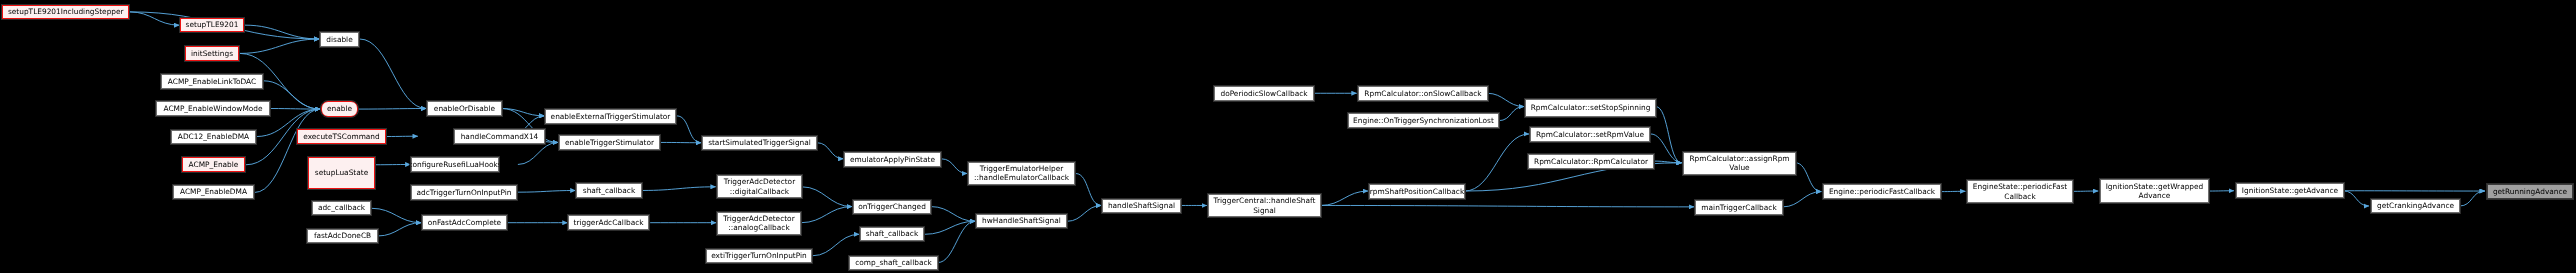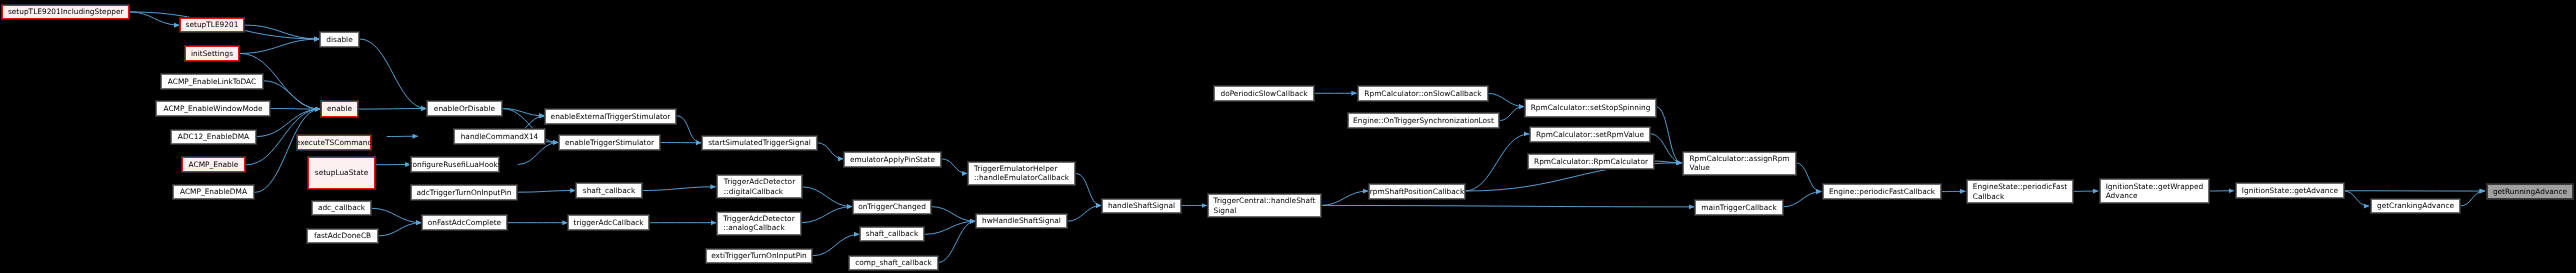--- a/index.html
+++ b/index.html
@@ -21,21 +21,21 @@
     width: 2576px;
     height: 273px;
     pointer-events: none;
   }
   .node {
     position: absolute;
     box-sizing: border-box;
     display: flex;
     align-items: center;
     justify-content: center;
-    text-align: left;
+    text-align: center;
     font-size: 7.4px;
     line-height: 1.25;
     color: #000000;
     background: #ffffff;
     border: 0.6px solid #6e6e6e;
     white-space: pre-line;
     cursor: pointer;
     padding: 0 1.7px;
     outline: 0.6px solid #2c2c2c;
     outline-offset: 0.6px;
@@ -119,22 +119,22 @@
     </svg>
 <div class="node red" title="setupTLE9201IncludingStepper" style="left: 2.3px; top: 5.1px; width: 127px; height: 13.6px;">setupTLE9201IncludingStepper</div>
     <div class="node red" title="setupTLE9201" style="left: 180px; top: 17.5px; width: 64px; height: 14px;">setupTLE9201</div>
     <div class="node red" title="initSettings" style="left: 185px; top: 46px; width: 54px; height: 15.3px;">initSettings</div>
     <div class="node" title="ACMP_EnableLinkToDAC" style="left: 161px; top: 74px; width: 102px; height: 14.7px;">ACMP_EnableLinkToDAC</div>
     <div class="node" title="ACMP_EnableWindowMode" style="left: 156px; top: 101px; width: 114px; height: 14.7px;">ACMP_EnableWindowMode</div>
     <div class="node" title="ADC12_EnableDMA" style="left: 171px; top: 130px; width: 85px; height: 14px;">ADC12_EnableDMA</div>
     <div class="node red" title="ACMP_Enable" style="left: 182px; top: 157px; width: 63px; height: 15.3px;">ACMP_Enable</div>
     <div class="node" title="ACMP_EnableDMA" style="left: 173px; top: 185px; width: 81px; height: 14px;">ACMP_EnableDMA</div>
     <div class="node" title="disable" style="left: 320px; top: 32px; width: 39px; height: 14.7px;">disable</div>
-    <div class="node red" title="enable" style="left: 321px; top: 101px; width: 37px; height: 16px;">enable</div>
-    <div class="node red" title="executeTSCommand" style="left: 297px; top: 135px; width: 74px; height: 15.3px;">executeTSCommand</div>
+    <div class="node red" title="enable" style="left: 321px; top: 101px; width: 37px; height: 16px; border-radius: 7px;">enable</div>
+    <div class="node red" title="executeTSCommand" style="left: 297px; top: 129px; width: 89px; height: 15.3px;">executeTSCommand</div>
     <div class="node red" title="setupLuaState" style="left: 308px; top: 157px; width: 67px; height: 32px;">setupLuaState</div>
     <div class="node" title="adc_callback" style="left: 312px; top: 201px; width: 59px; height: 14px;">adc_callback</div>
     <div class="node" title="fastAdcDoneCB" style="left: 307px; top: 229px; width: 71px; height: 14px;">fastAdcDoneCB</div>
     <div class="node" title="enableOrDisable" style="left: 427px; top: 101px; width: 75px; height: 14.7px;">enableOrDisable</div>
     <div class="node" title="handleCommandX14" style="left: 428px; top: 129px; width: 91px; height: 14.7px; margin-left: 26px;">handleCommandX14</div>
     <div class="node" title="configureRusefiLuaHooks" style="left: 411px; top: 157px; width: 88px; height: 14.7px;">configureRusefiLuaHooks</div>
     <div class="node" title="adcTriggerTurnOnInputPin" style="left: 411px; top: 185px; width: 106px; height: 14.7px;">adcTriggerTurnOnInputPin</div>
     <div class="node" title="onFastAdcComplete" style="left: 422px; top: 215px; width: 85px; height: 14.7px;">onFastAdcComplete</div>
     <div class="node" title="enableExternalTriggerStimulator" style="left: 545px; top: 109px; width: 131px; height: 14.7px;">enableExternalTriggerStimulator</div>
     <div class="node" title="enableTriggerStimulator" style="left: 559px; top: 135px; width: 101px; height: 14.7px;">enableTriggerStimulator</div>

